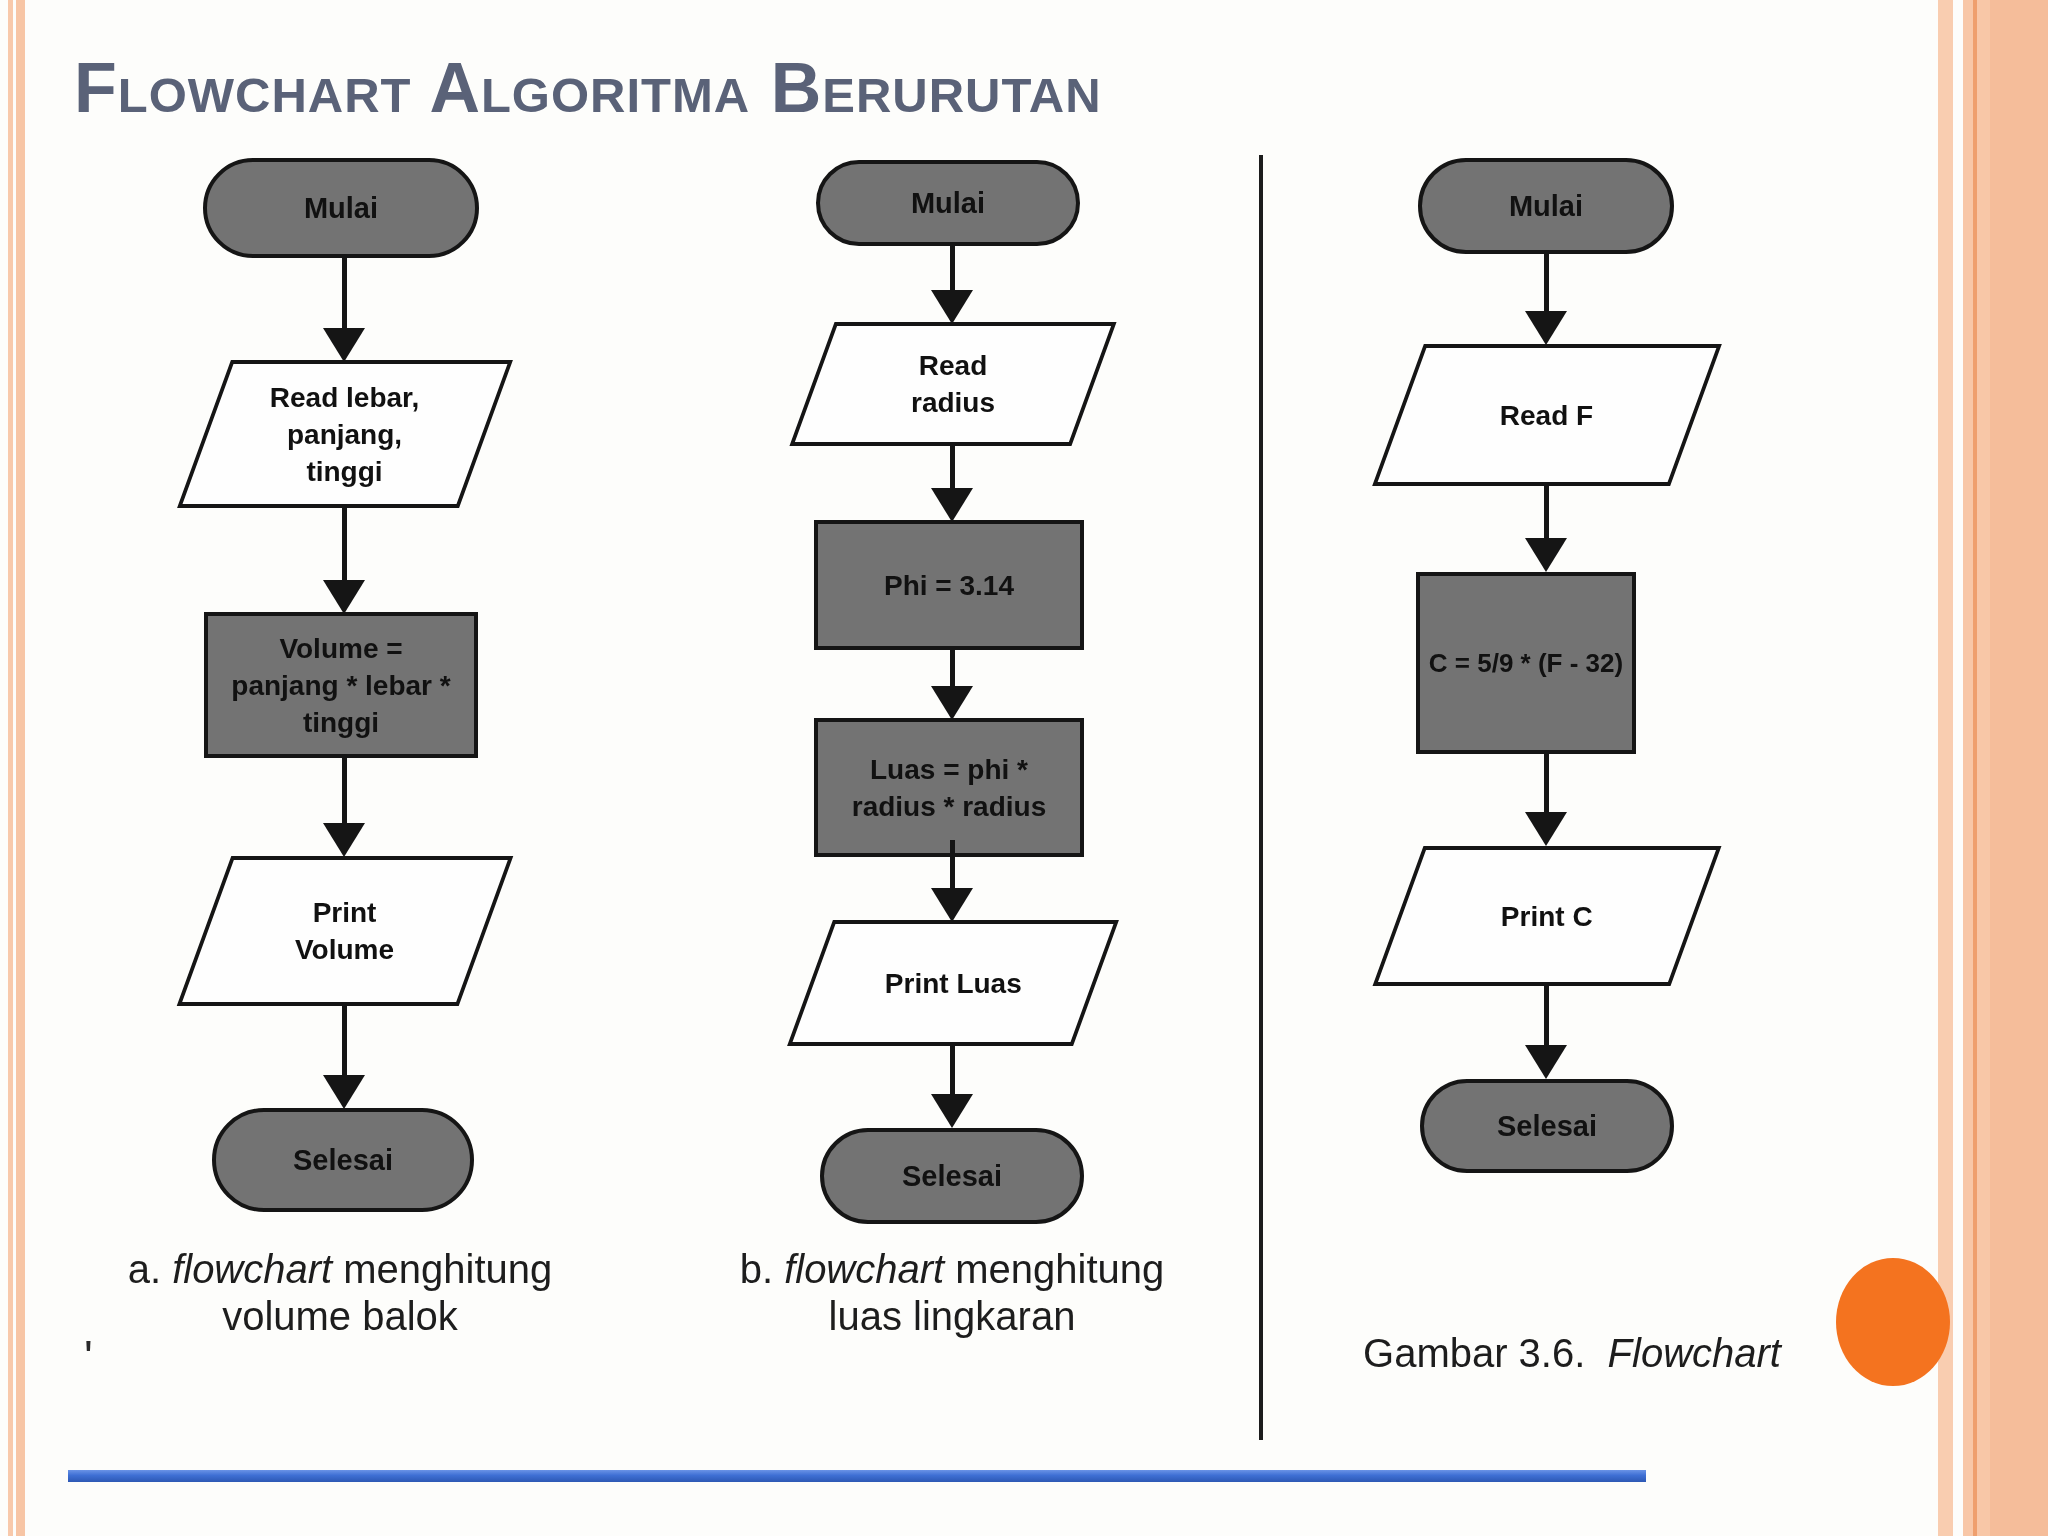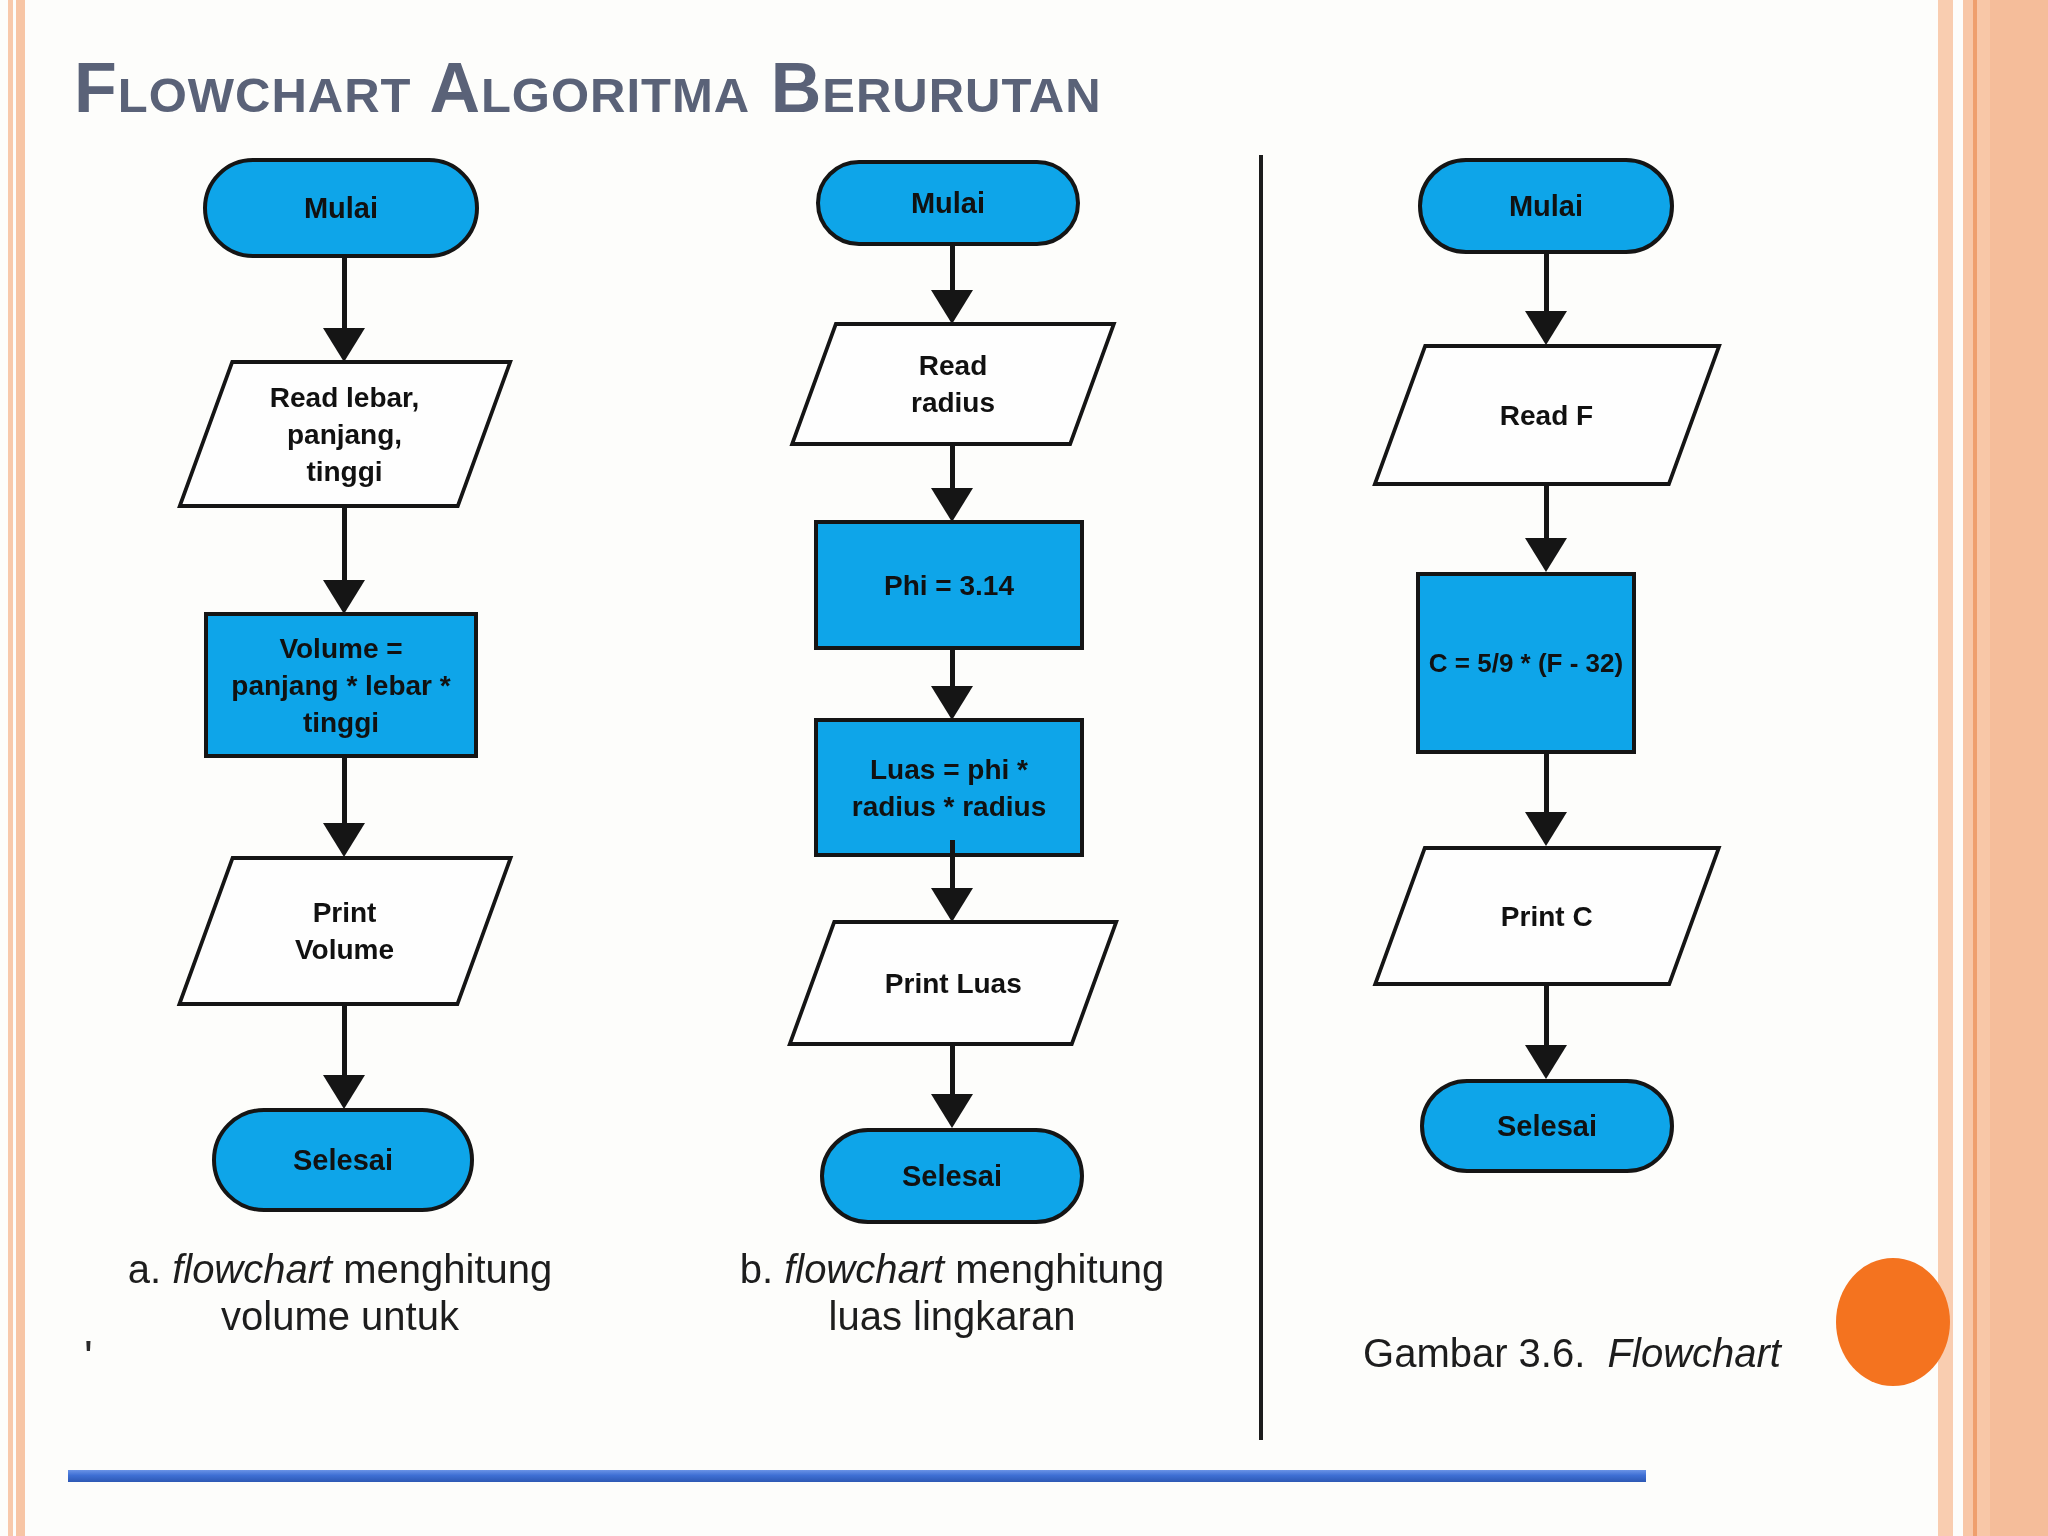--- a/index.html
+++ b/index.html
@@ -23,21 +23,21 @@
   }
   .orange-dot {
     position:absolute; left:1836px; top:1258px; width:114px; height:128px;
     border-radius:50%; background:var(--accent-orange,#f4731f);
   }
   .stray-mark { position:absolute; left:84px; top:1330px; font-size:46px; color:#2a2a2a; }
 
   
   .node {
     position:absolute; box-sizing:border-box;
-    border:4px solid #151515; background:#0ea5e9;
+    border:4px solid #151515; background:#737373;
     display:flex; align-items:center; justify-content:center;
     color:#111; font-weight:bold; font-size:28px; line-height:37px;
     text-align:center;
   }
   .node-label { white-space:pre-line; }
   .terminator { border-radius:60px; font-size:29px; }
   .io { transform:skewX(-20deg); background:#fefefe; }
   .io .node-label { transform:skewX(20deg); }
   .small-text { font-size:26px; }
 
@@ -113,21 +113,21 @@
       <i class="shaft"></i>
       <i class="head"></i>
     </div>
 
   <div class="node terminator" style="left:212px; top:1108px; width:262px; height:104px;">
     <span class="node-label">Selesai</span>
   </div>
 
   <div class="caption" style="left:40px; top:1246px; width:600px;">
     <div><span>a. </span><em>flowchart</em><span> menghitung</span></div>
-    <div>volume untuk</div>
+    <div>volume balok</div>
   </div>
   <div class="stray-mark">'</div>
 
   <div class="node terminator" style="left:816px; top:160px; width:264px; height:86px;">
     <span class="node-label">Mulai</span>
   </div>
   <div class="arrow" style="left:950px; top:243px; height:81px;">
       <i class="shaft"></i>
       <i class="head"></i>
     </div>

